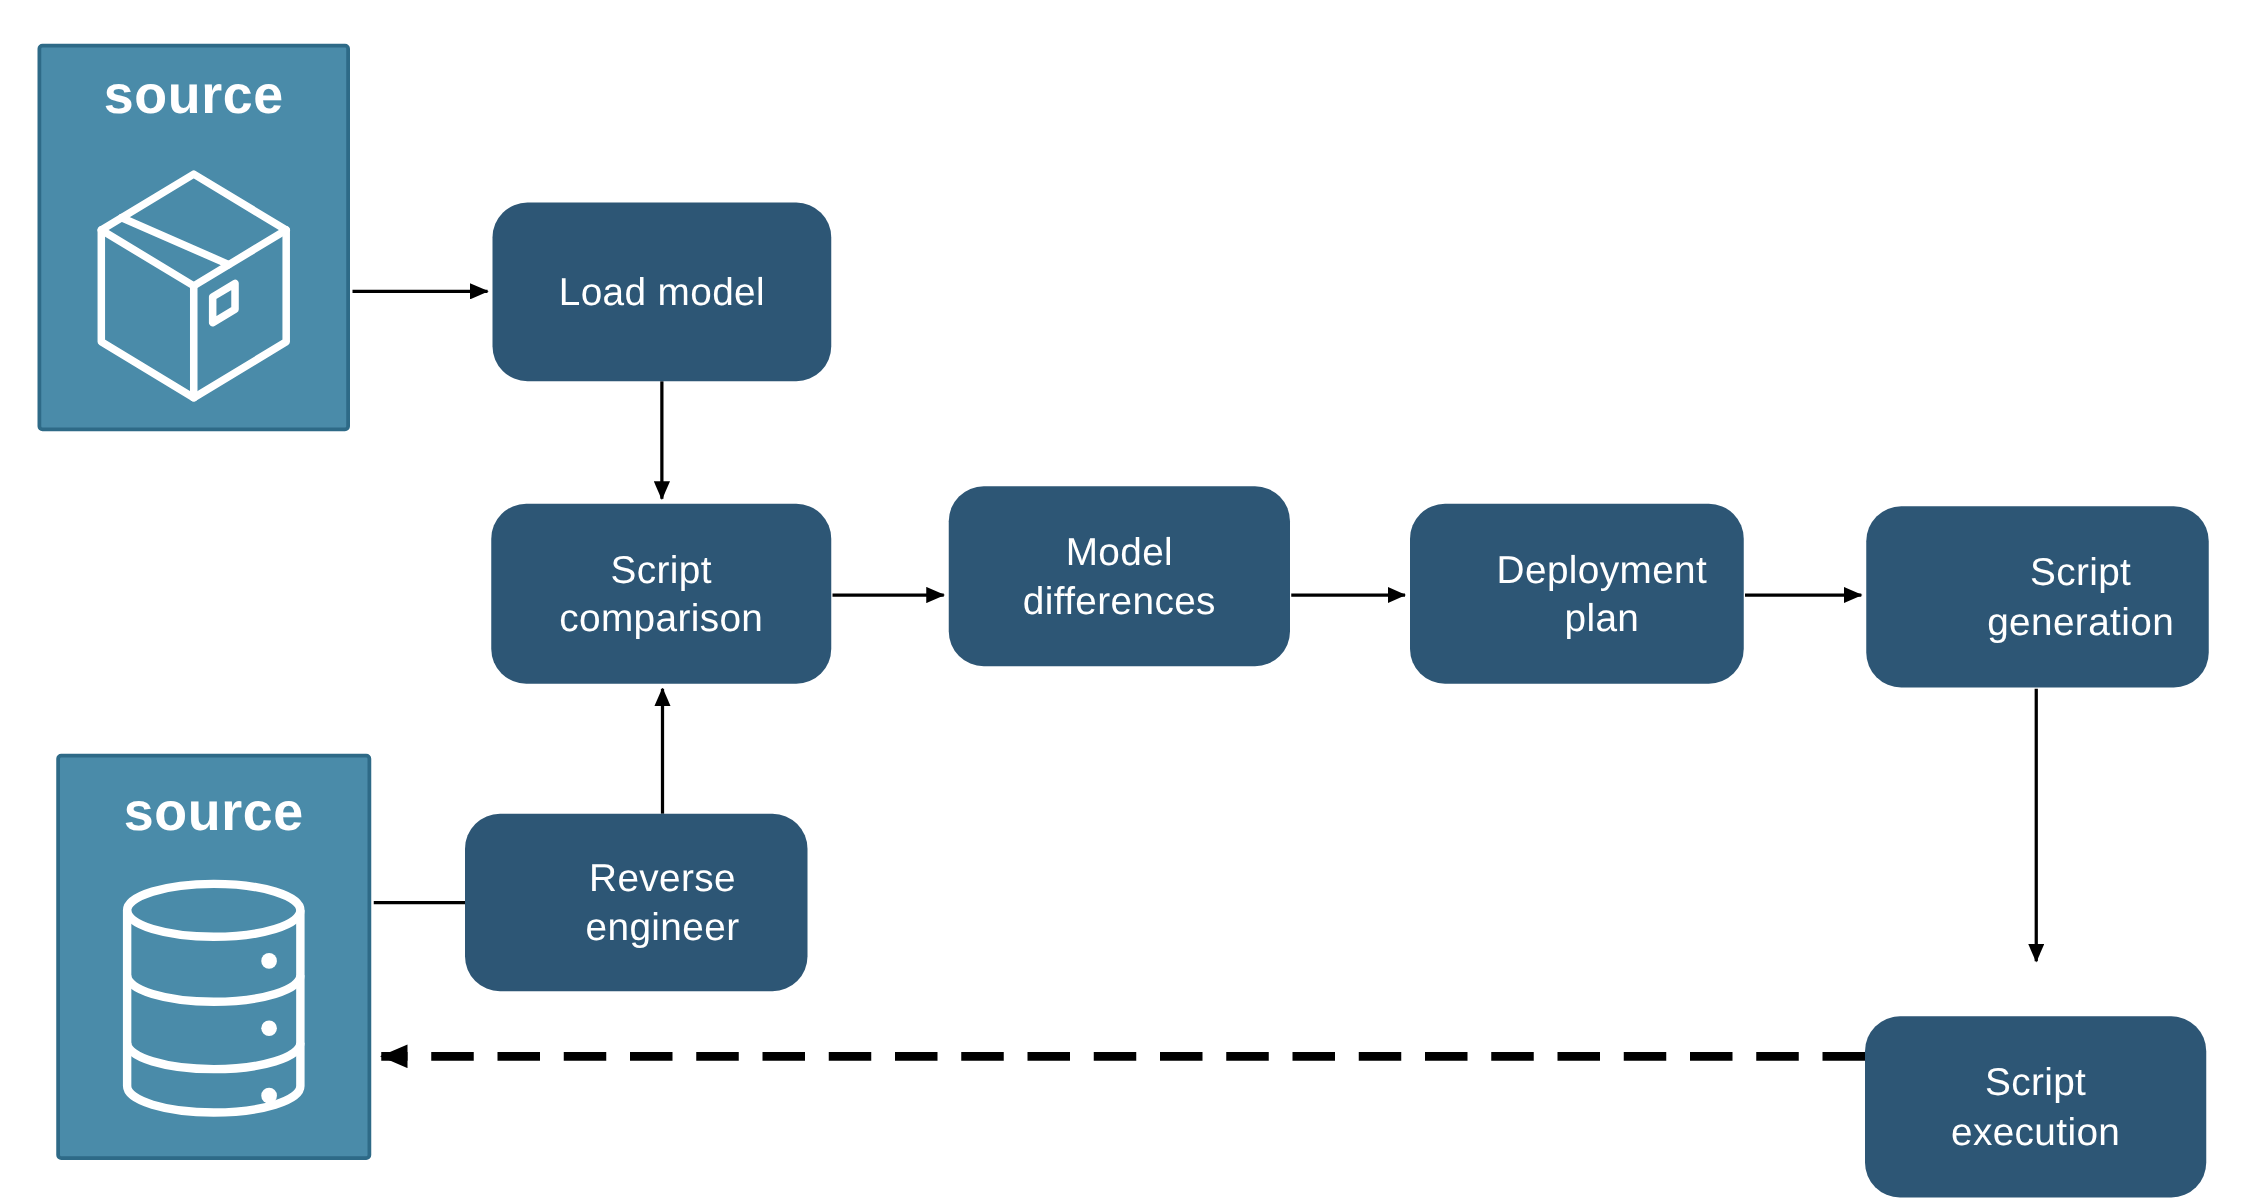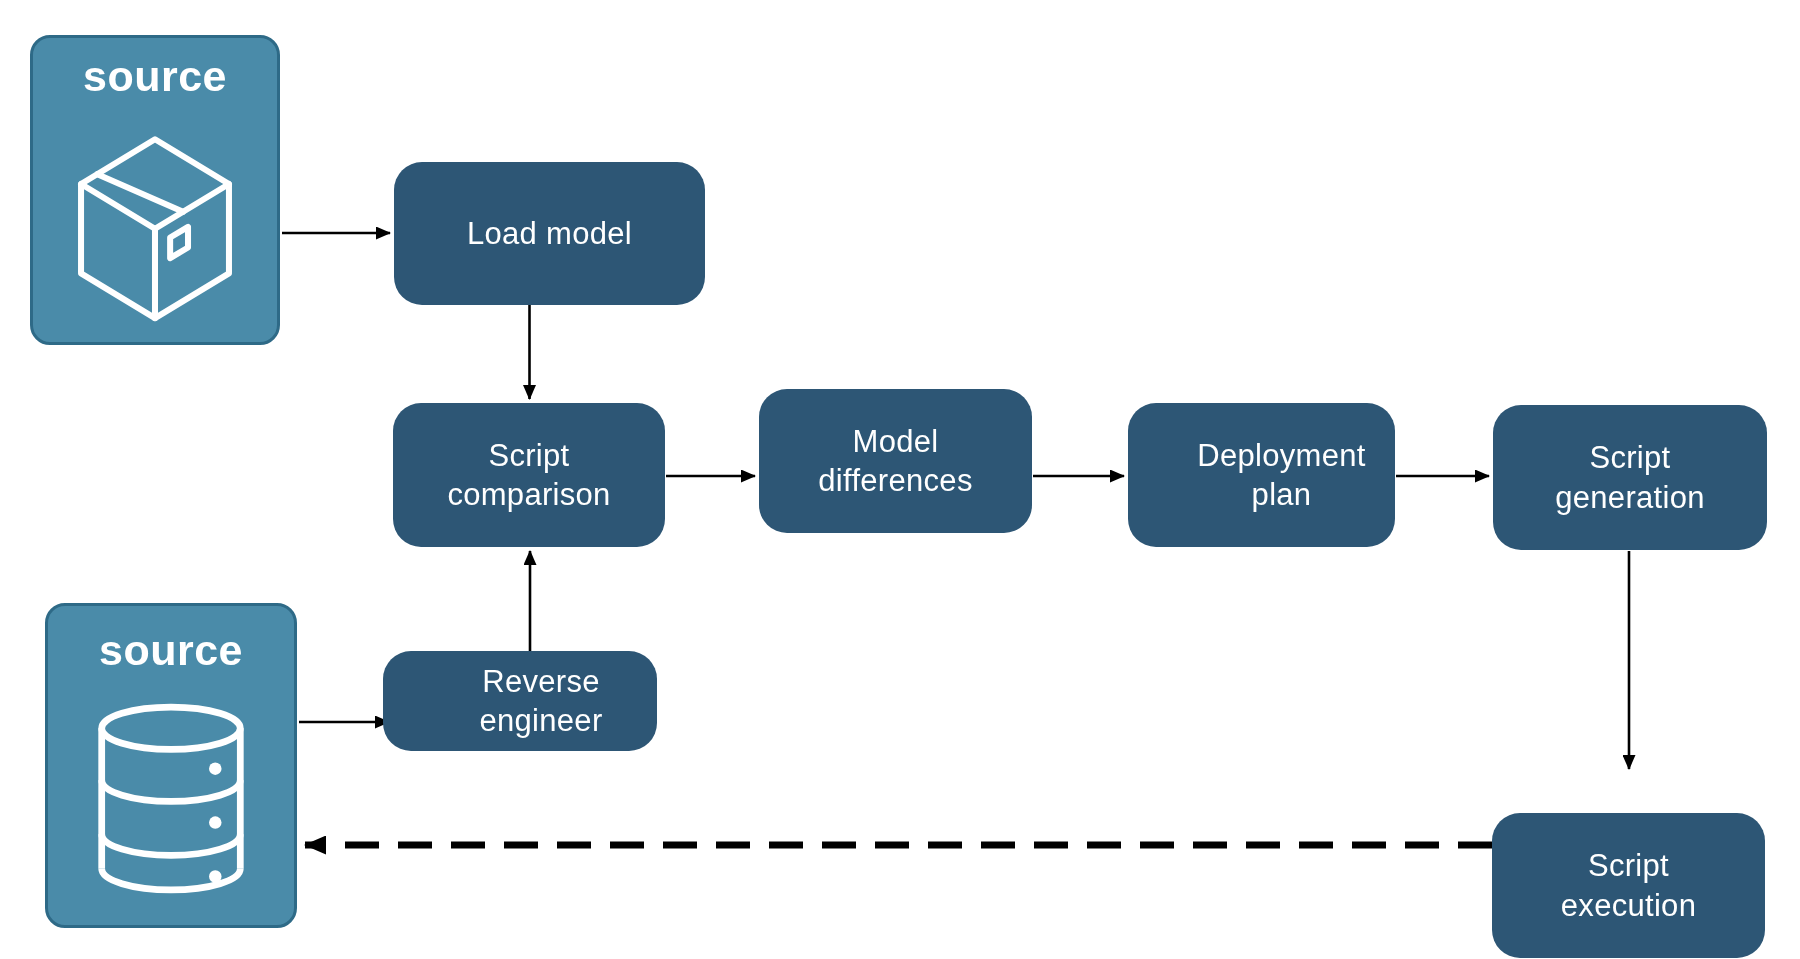--- a/index.html
+++ b/index.html
@@ -46,21 +46,21 @@
     color: var(--label-color);
     font-size: 31px;
     line-height: 1.26;
     letter-spacing: 0.3px;
   }
   .node span { display: block; max-width: 205px; }
   .endpoint {
     position: absolute;
     background: var(--endpoint-fill);
     border: 3px solid var(--endpoint-border);
-    border-radius: 20px;
+    border-radius: 4px;
     display: flex;
     flex-direction: column;
     align-items: center;
     color: var(--label-color);
   }
   .ep-label {
     font-size: 43px;
     font-weight: bold;
     letter-spacing: 0.5px;
   }
@@ -119,41 +119,41 @@
         <path d="M8,80 C8,92.1 40.2,102 80,102 C119.8,102 152,92.1 152,80"></path>
         <path d="M8,136 C8,148.1 40.2,158 80,158 C119.8,158 152,148.1 152,136"></path>
         <path d="M8,172 C8,184.1 40.2,194 80,194 C119.8,194 152,184.1 152,172"></path>
       </g>
       <circle cx="126" cy="68" r="6.5"></circle>
       <circle cx="126" cy="124" r="6.5"></circle>
       <circle cx="126" cy="180" r="6.5"></circle>
     </svg>
   </div>
 
-  <div class="node" style="left:394px; top:162px; width:311px; height:143px;">
+  <div class="node" style="left:394px; top:162px; width:271px; height:143px;">
     <span>Load model</span>
   </div>
 
   <div class="node" style="left:393px; top:403px; width:272px; height:144px;">
     <span>Script comparison</span>
   </div>
 
   <div class="node" style="left:759px; top:389px; width:273px; height:144px;">
     <span>Model differences</span>
   </div>
 
   <div class="node" style="left:1128px; top:403px; width:267px; height:144px;padding-left:40px;">
     <span>Deployment plan</span>
   </div>
 
-  <div class="node" style="left:1493px; top:405px; width:274px; height:145px;">
+  <div class="node" style="left:1493px; top:405px; width:274px; height:145px;justify-content:flex-end;">
     <span>Script generation</span>
   </div>
 
-  <div class="node" style="left:383px; top:651px; width:274px; height:100px;padding-left:42px;">
+  <div class="node" style="left:372px; top:651px; width:274px; height:142px;padding-left:42px;">
     <span>Reverse engineer</span>
   </div>
 
   <div class="node" style="left:1492px; top:773px; width:273px; height:145px;margin-top:40px;">
     <span>Script execution</span>
   </div>
 
 </div>
 
 </body></html>

